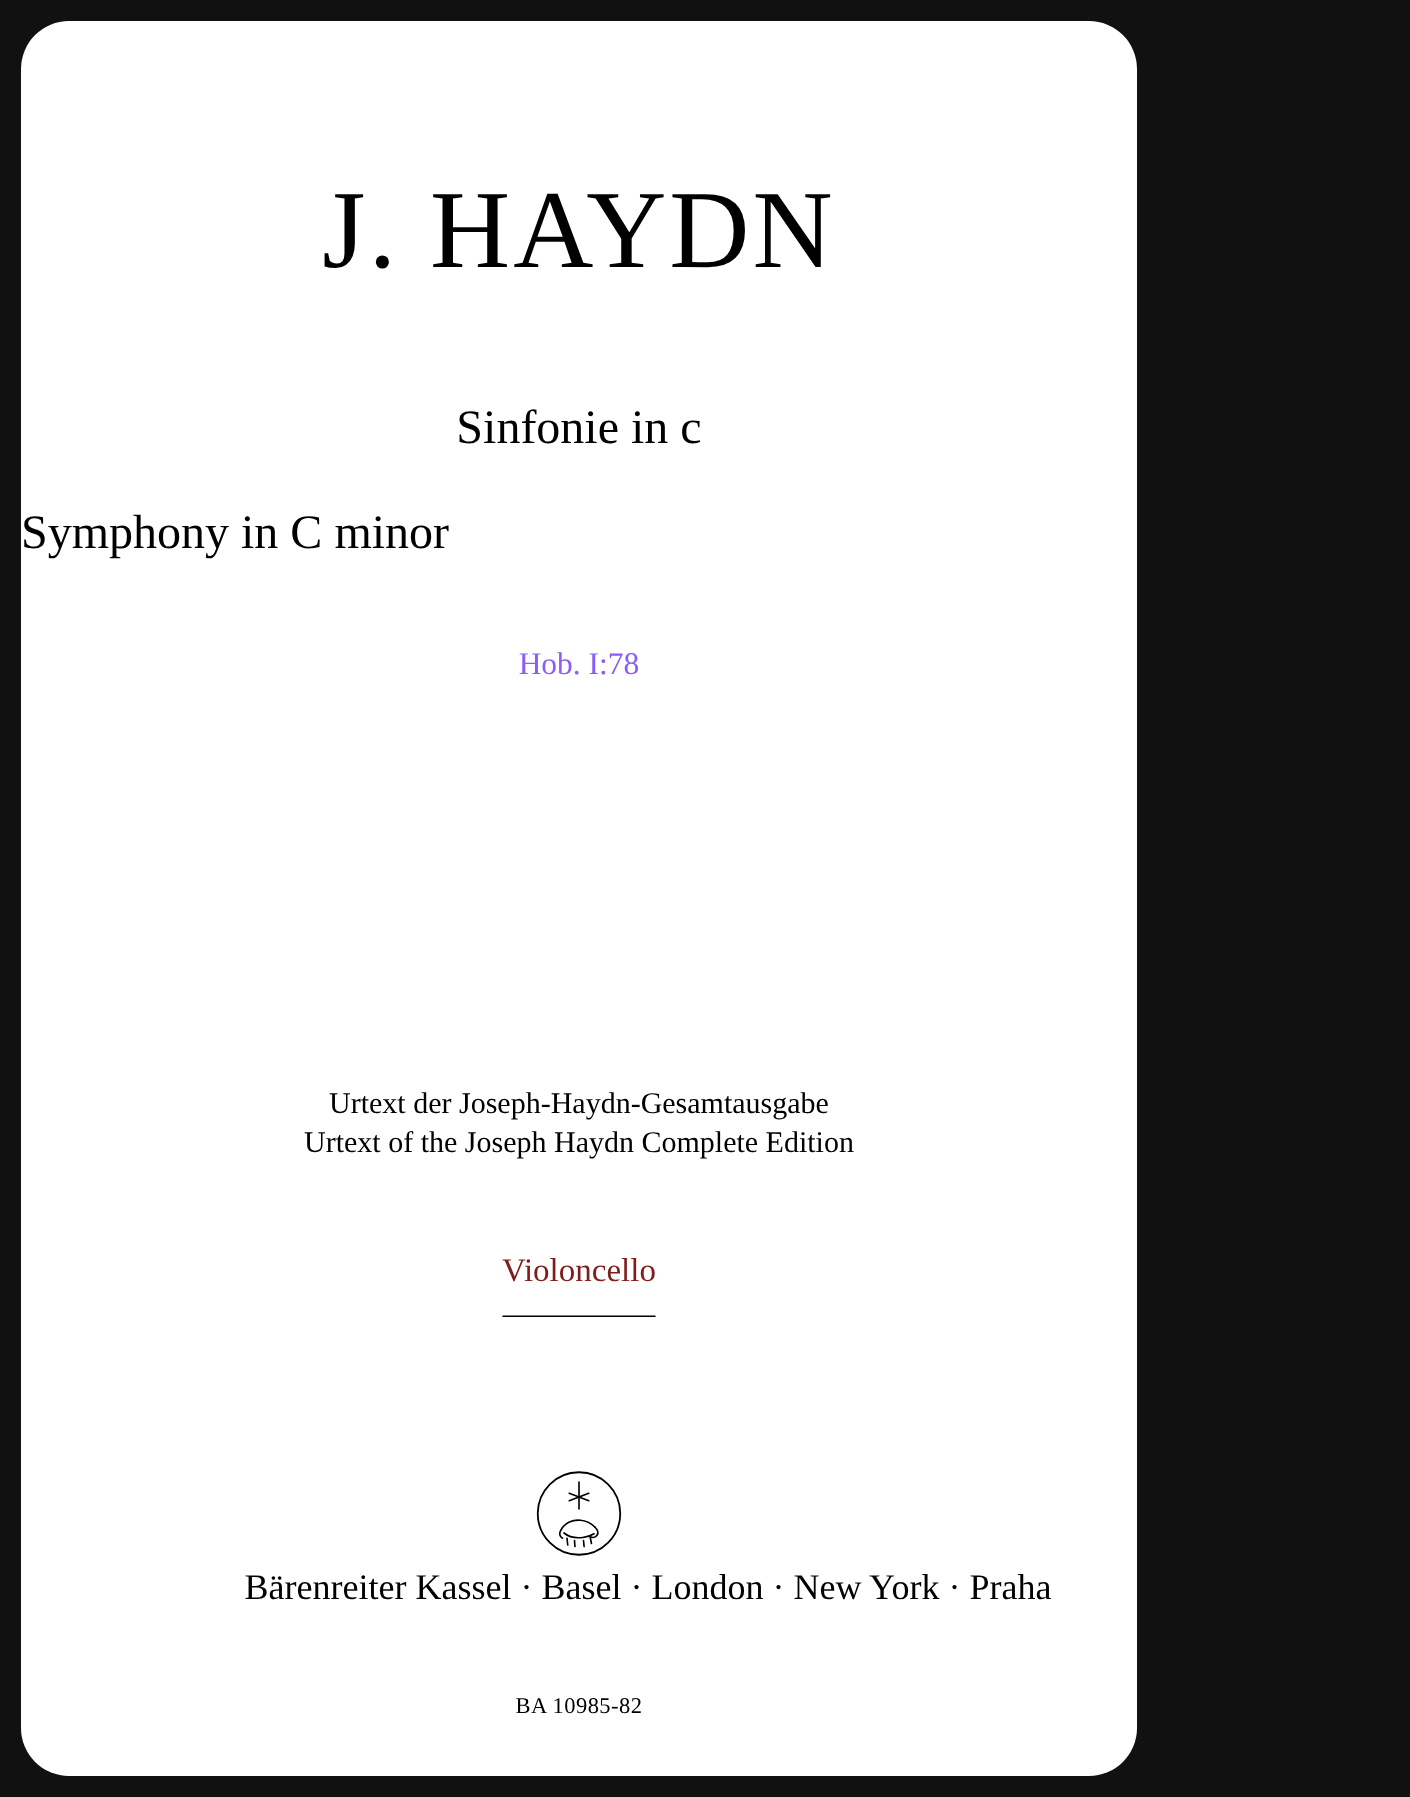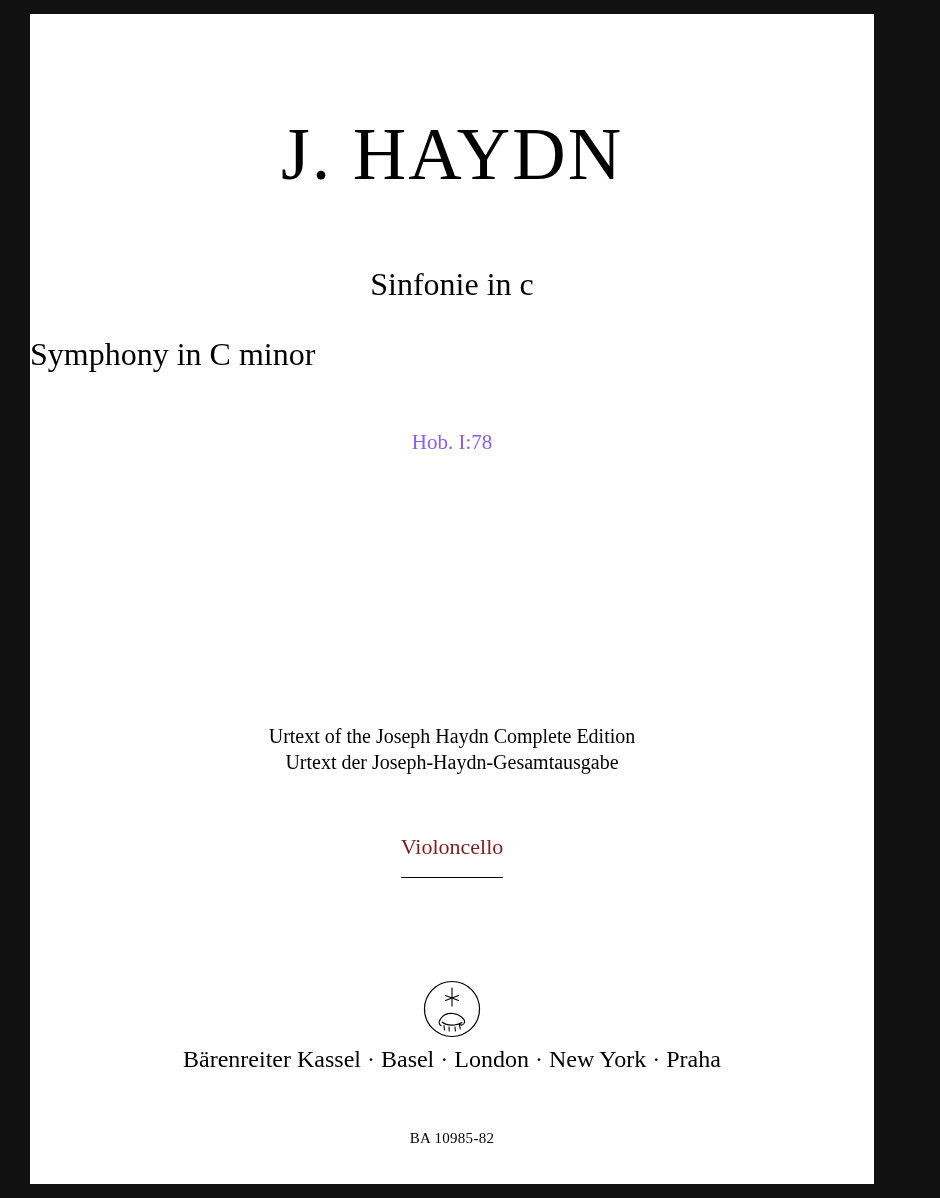--- a/index.html
+++ b/index.html
@@ -8,27 +8,28 @@
     background: #111111;
   }
   body {
     width: 940px;
     height: 1198px;
     overflow: hidden;
     font-family: "Liberation Serif", serif;
   }
   .page {
     position: absolute;
-    left: 30px;
+    left: 14px;
     top: 14px;
-    width: 844px;
+    width: 744px;
     height: 1170px;
     background: #ffffff;
     box-sizing: border-box;
     overflow: hidden;
+    border-radius: 32px;
   }
   .inner {
     position: relative;
     width: 100%;
     height: 100%;
   }
   .composer {
     position: absolute;
     top: 103px;
     left: 0;
@@ -103,20 +104,21 @@
     height: 58px;
   }
   .publisher {
     position: absolute;
     top: 1032px;
     left: 0;
     width: 100%;
     text-align: center;
     font-size: 24px;
     color: #000;
+    padding-left: 46px;
   }
   .plate {
     position: absolute;
     top: 1068px;
     left: 0;
     width: 100%;
     text-align: center;
     font-size: 15px;
     color: #000;
     letter-spacing: 0.3px;
@@ -131,22 +133,22 @@
 
     <div class="composer">J. HAYDN</div>
 
     <div class="title-de">Sinfonie in c</div>
 
     <div class="title-en">Symphony in C minor</div>
 
     <div class="catalogue">Hob. I:78</div>
 
     <div class="urtext">
+      <div>Urtext der Joseph-Haydn-Gesamtausgabe</div>
       <div>Urtext of the Joseph Haydn Complete Edition</div>
-      <div>Urtext der Joseph-Haydn-Gesamtausgabe</div>
     </div>
 
     <div class="instrument-wrap">
       <span class="instrument">Violoncello</span>
     </div>
 
     <div class="logo">
       <svg viewBox="0 0 58 58" width="58" height="58" aria-hidden="true">
         <circle cx="29" cy="29" r="27.5" fill="none" stroke="#000" stroke-width="1.2"></circle>
         <g stroke="#000" stroke-width="1.1" fill="none" stroke-linecap="round">

